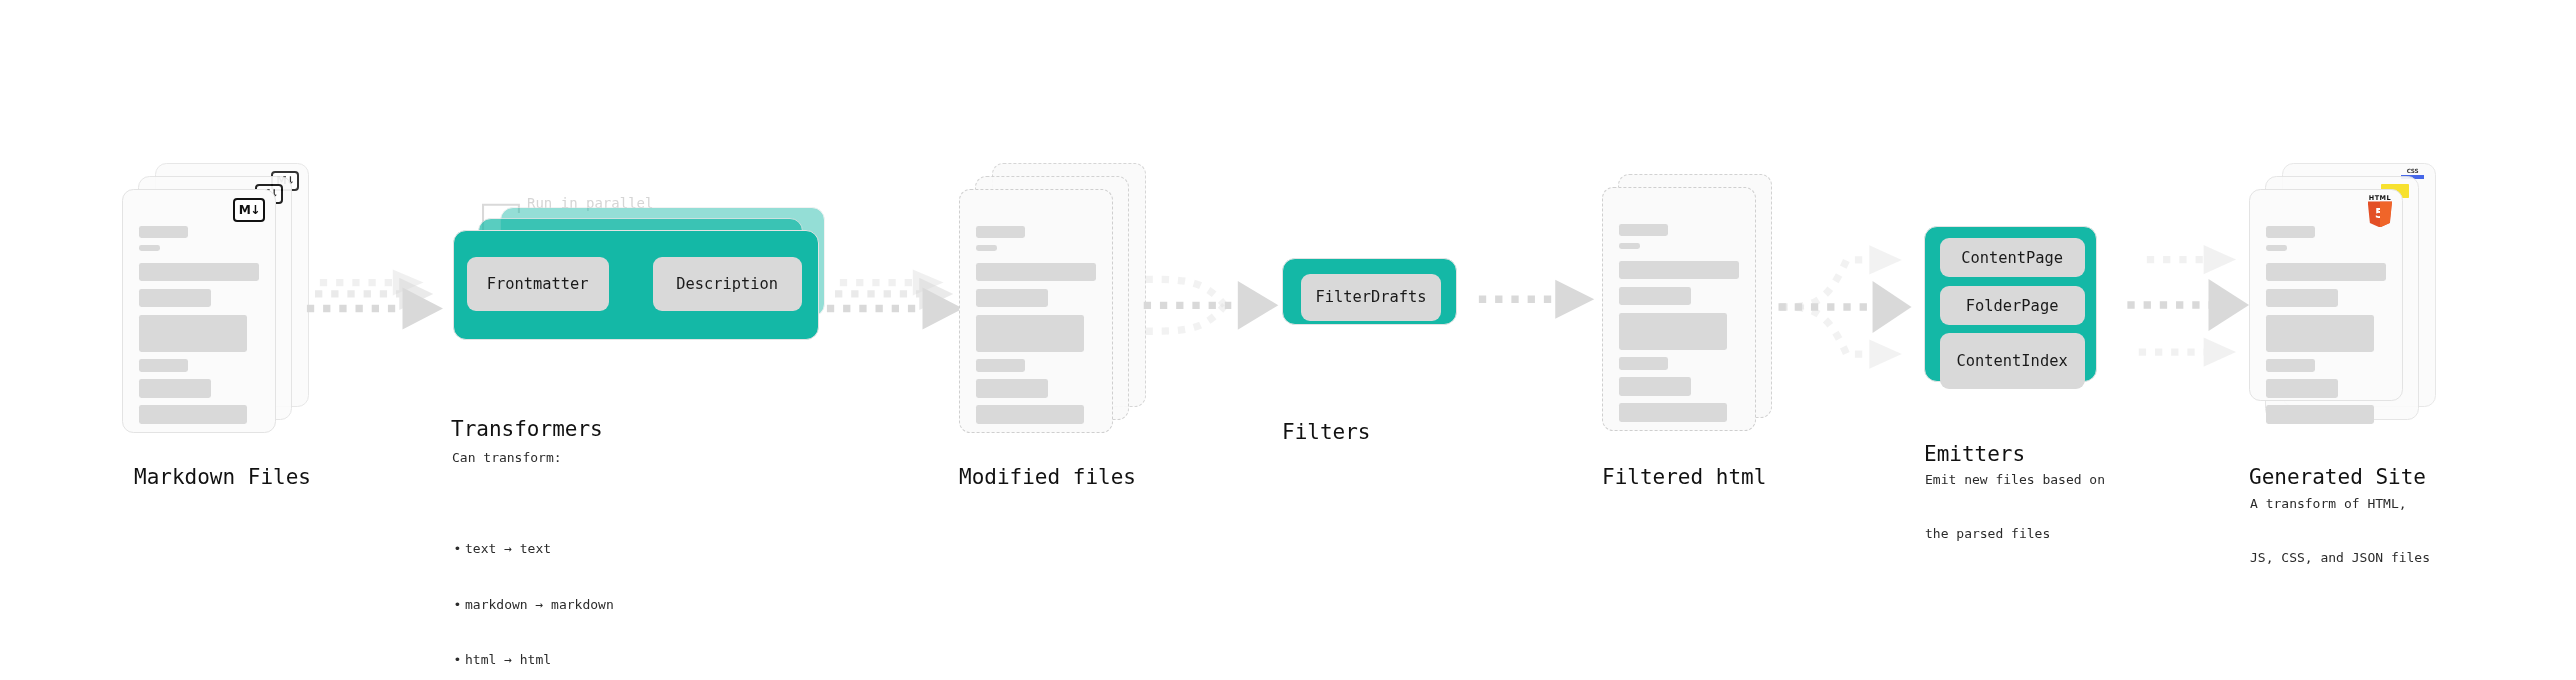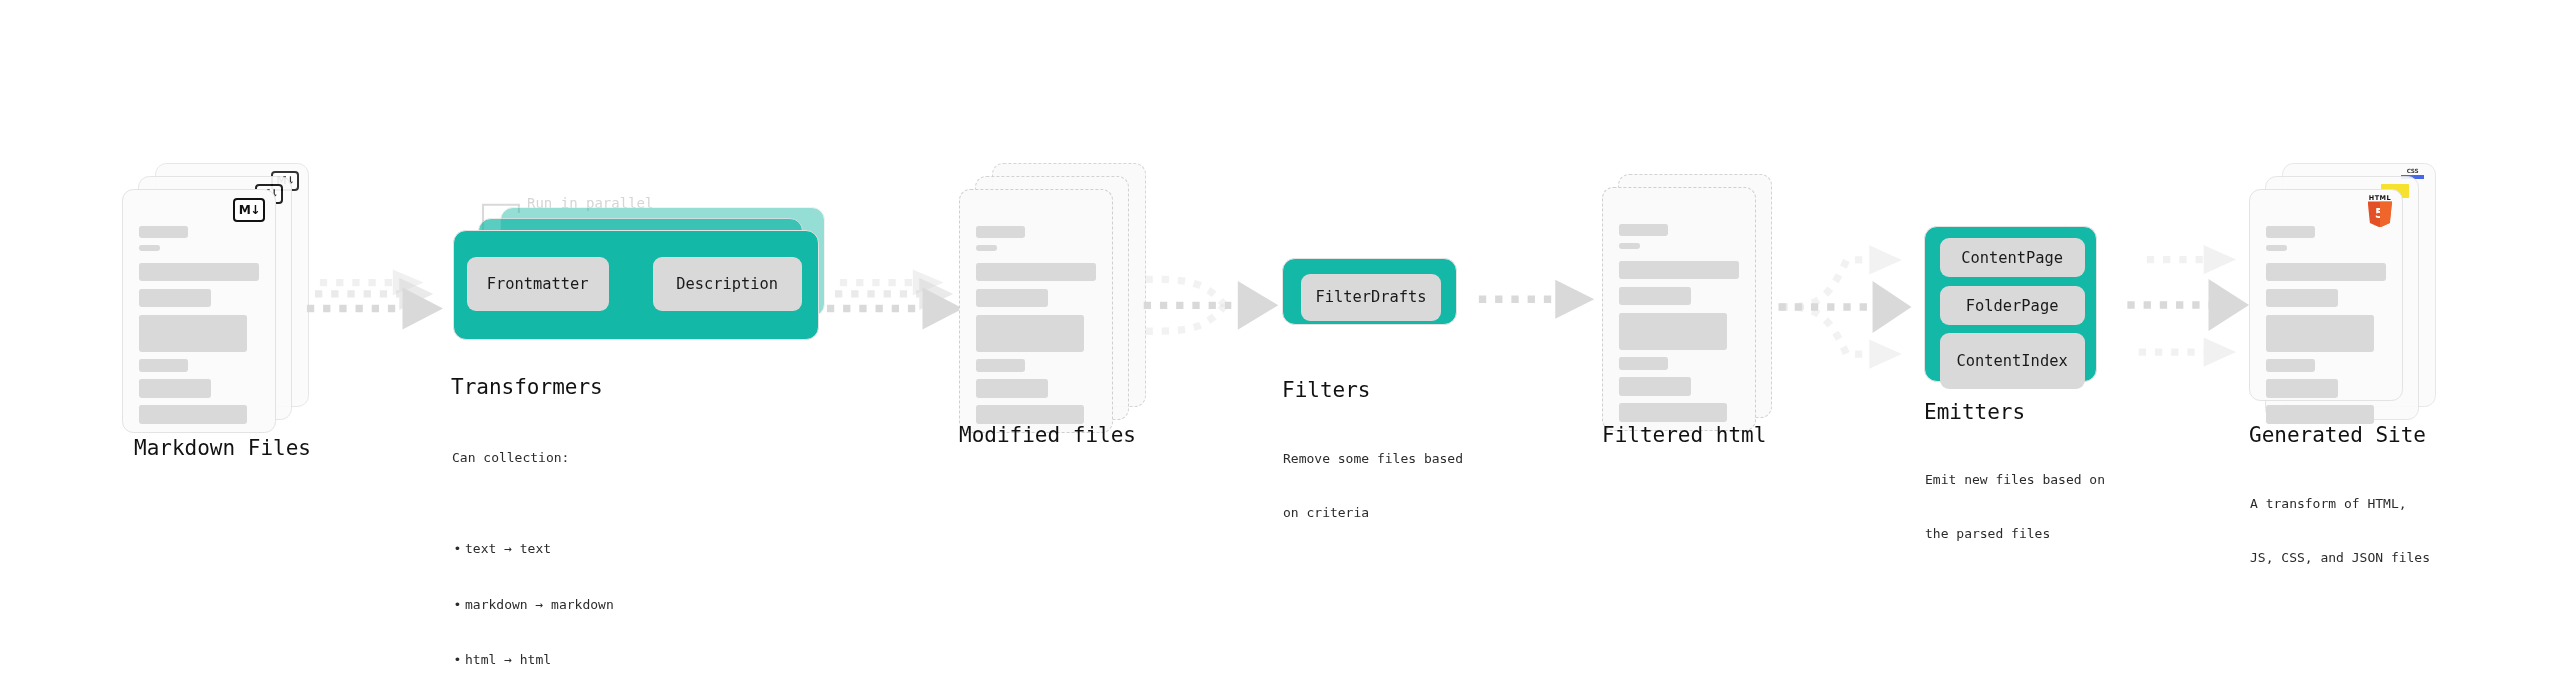--- a/index.html
+++ b/index.html
@@ -107,21 +107,21 @@
     font-size:15.4px;color:#1a1a1a;white-space:nowrap;
     box-sizing:border-box;
   }
   .chip.ghost2{opacity:.30;}
   .chip.ghost1{opacity:.55;}
 
   
   .title{
     position:absolute;
     font-family:"DejaVu Sans Mono","Liberation Mono",monospace;
-    font-size:21px;color:#111;white-space:nowrap;letter-spacing:0px;
+    font-size:21px;color:#111;white-space:nowrap;letter-spacing:0px;margin-top:42px;
   }
   .sub{
     position:absolute;
     font-family:"DejaVu Sans Mono","Liberation Mono",monospace;
     font-size:13px;color:#2b2b2b;line-height:18px;white-space:pre;
   }
   .sub .b{display:block;}
   .bullets{margin:0;padding:0 0 0 13px;list-style:none;}
   .bullets li{position:relative;line-height:19.5px;}
   .bullets li:before{content:"\2022";position:absolute;left:-11.4px;color:#2b2b2b;}
@@ -160,21 +160,21 @@
           <div class="bar" style="width:108px;height:37px;"></div>
           <div class="bar" style="width:49px;height:13px;"></div>
           <div class="bar" style="width:72px;height:18.7px;"></div>
           <div class="bar" style="width:108px;height:18.7px;"></div>
         </div>
       </div>
 
     </div>
   </div>
 
-  <div class="title" style="left:122px;top:436px;padding-left:12px;">Markdown Files</div>
+  <div class="title" style="left:122px;top:423px;padding-left:12px;">Markdown Files</div>
 
   <div class="node" style="left:302px;top:268px;">
     <svg width="154" height="81" viewBox="0 0 190 100">
       <g stroke="#d9d9d9" stroke-width="9" stroke-dasharray="9 11" fill="#d9d9d9">
         <g opacity="0.38">
           <line x1="22" y1="18" x2="118" y2="18"></line>
           <polygon points="112,2 150,18 112,34" stroke="none"></polygon>
         </g>
         <g opacity="0.55">
           <line x1="16" y1="32" x2="126" y2="32"></line>
@@ -230,21 +230,21 @@
     <div class="pbox" style="left:1.6px;top:23px;width:366px;height:110px;">
       <div class="chip" style="left:13px;top:26px;width:142px;height:54px;">Frontmatter</div>
       <div class="chip" style="left:199px;top:26px;width:149px;height:54px;">Description</div>
     </div>
 
   </div>
 
   <div class="title" style="left:451px;top:375px;">Transformers</div>
 
   <div class="sub" style="left:452px;top:413px;">
-    <span class="b">Can collection:</span>
+    <span class="b">Can transform:</span>
     <ul class="bullets">
       <li>text → text</li>
       <li>markdown → markdown</li>
       <li>html → html</li>
     </ul>
   </div>
 
   <div class="node" style="left:822px;top:268px;">
     <svg width="154" height="81" viewBox="0 0 190 100">
       <g stroke="#d9d9d9" stroke-width="9" stroke-dasharray="9 11" fill="#d9d9d9">
@@ -294,24 +294,20 @@
       </g>
       <polygon points="128,28 178,58 128,88" fill="#d9d9d9"></polygon>
     </svg>
   </div>
 
   <div class="pbox" style="left:1282px;top:258px;width:175px;height:67px;">
     <div class="chip" style="left:18px;top:14.6px;width:140px;height:47px;">FilterDrafts</div>
   </div>
 
   <div class="title" style="left:1282px;top:378px;">Filters</div>
-  <div class="sub" style="left:1283px;top:414px;">
-    <span class="b">Remove some files based</span>
-    <span class="b">on criteria</span>
-  </div>
 
   <div class="node" style="left:1474px;top:278px;">
     <svg width="130" height="49" viewBox="0 0 160 60">
       <g stroke="#d9d9d9" stroke-width="9" stroke-dasharray="9 11" fill="#d9d9d9">
         <line x1="6" y1="26" x2="104" y2="26"></line>
         <polygon points="100,2 148,26 100,50" stroke="none"></polygon>
       </g>
     </svg>
   </div>
 

